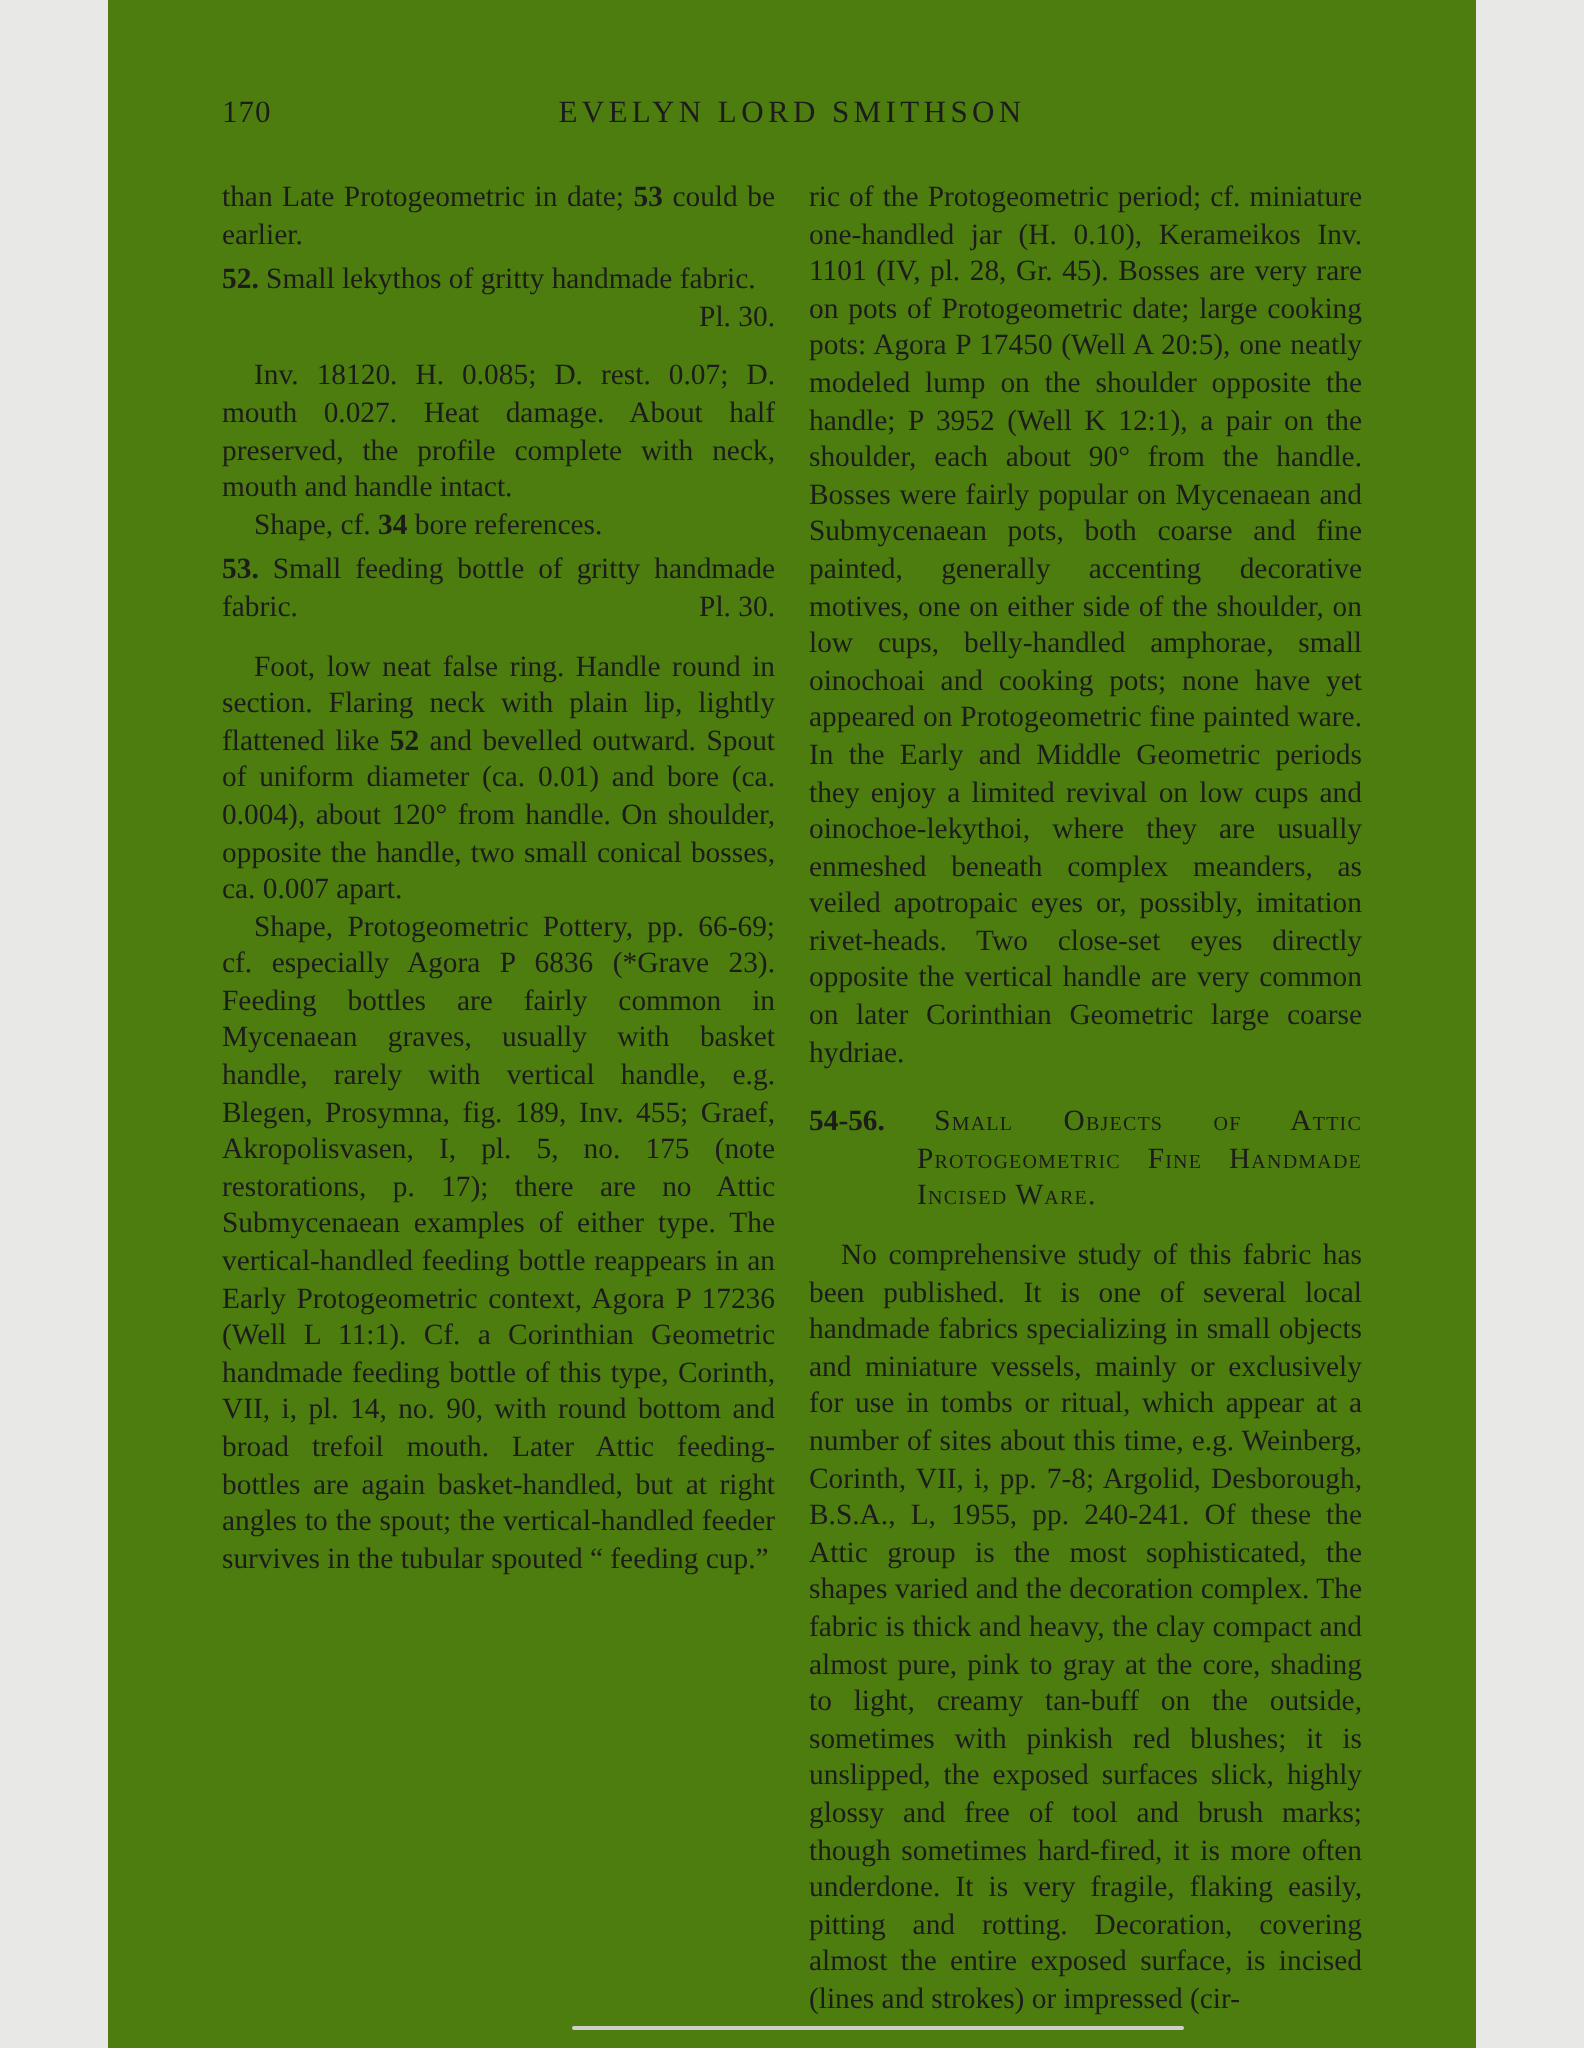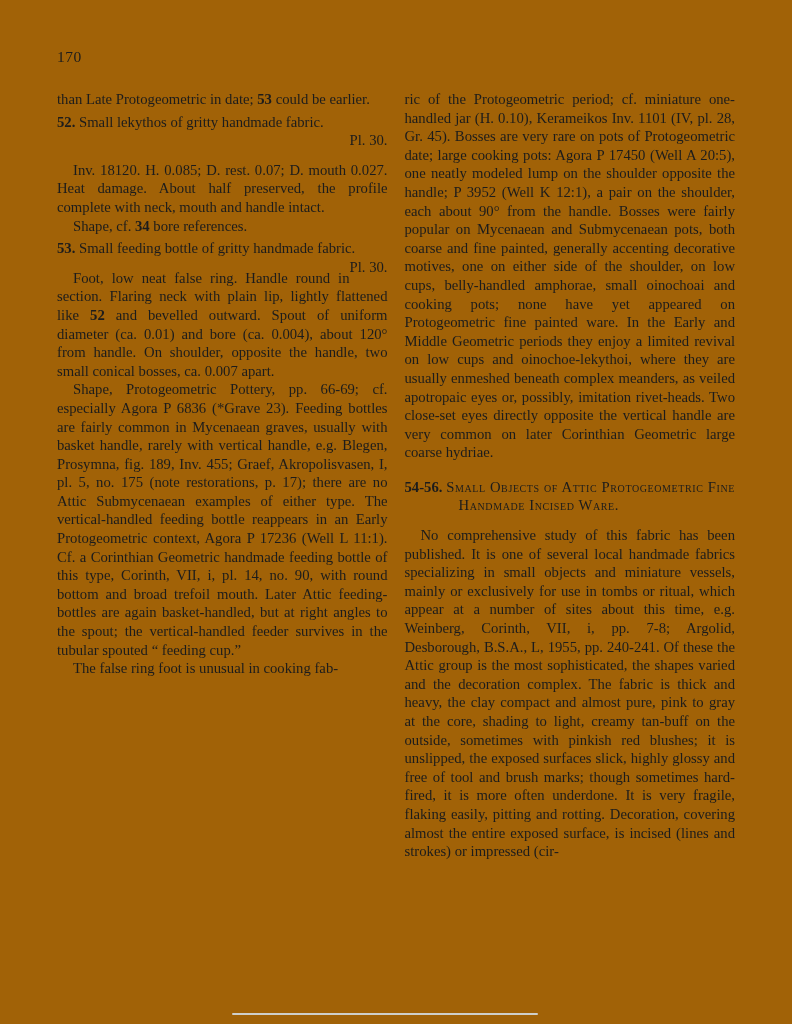--- a/index.html
+++ b/index.html
@@ -1,20 +1,20 @@
 <!DOCTYPE html>
 <html><head>
 <meta charset="utf-8">
 <style>
   html,body{margin:0;padding:0;background:#e8e8e6;}
   .page{
     position:relative;
-    width:792px;height:1024px;
+    width:684px;height:1024px;
     margin:0 auto;
-    background:#a16207;
+    background:#4d7c0f;
     box-sizing:border-box;
     padding:48px 57px 0 57px;
     overflow:hidden;
     font-family:"Liberation Serif","DejaVu Serif",serif;
     color:#1c1c1c;
   }
   .running-head{
     position:relative;
     text-align:center;
     font-size:15.5px;
@@ -58,32 +58,32 @@
     border-radius:1px;
   }
 </style>
 </head>
 <body>
 
 <div class="page">
 
   <div class="running-head">
     <span class="pagenum">170</span>
+    <span class="head-title">EVELYN LORD SMITHSON</span>
   </div>
 
   <div class="cols">
     <div class="col">
         <div class="block para"><span>than Late Protogeometric in date; </span><span class="b">53</span><span> could be earlier.</span></div>
         <div class="block entry"><span class="b">52.</span><span>  Small lekythos of gritty handmade fabric.</span><span class="pl-block">Pl. 30.</span></div>
         <div class="block para indent"><span>Inv. 18120.  H. 0.085; D. rest. 0.07; D. mouth 0.027.  Heat damage.  About half preserved, the profile complete with neck, mouth and handle intact.</span></div>
         <div class="block para indent"><span>Shape, cf. </span><span class="b">34</span><span> bore references.</span></div>
         <div class="block entry"><span class="b">53.</span><span>  Small feeding bottle of gritty handmade fabric.</span><span class="pl-float">Pl. 30.</span></div>
         <div class="block para indent"><span>Foot, low neat false ring.  Handle round in section.  Flaring neck with plain lip, lightly flattened like </span><span class="b">52</span><span> and bevelled outward.  Spout of uniform diameter (</span><span class="i">ca.</span><span> 0.01) and bore (</span><span class="i">ca.</span><span> 0.004), about 120° from handle.  On shoulder, opposite the handle, two small conical bosses, </span><span class="i">ca.</span><span> 0.007 apart.</span></div>
         <div class="block para indent"><span>Shape, </span><span class="i">Protogeometric Pottery</span><span>, pp. 66-69; cf. especially Agora P 6836 (*Grave 23). Feeding bottles are fairly common in Mycenaean graves, usually with basket handle, rarely with vertical handle, e.g. Blegen, </span><span class="i">Prosymna</span><span>, fig. 189, Inv. 455; Graef, </span><span class="i">Akropolisvasen</span><span>, I, pl. 5, no. 175 (note restorations, p. 17); there are no Attic Submycenaean examples of either type.  The vertical-handled feeding bottle reappears in an Early Protogeometric context, Agora P 17236 (Well L 11:1).  Cf. a Corinthian Geometric handmade feeding bottle of this type, </span><span class="i">Corinth</span><span>, VII, i, pl. 14, no. 90, with round bottom and broad trefoil mouth.  Later Attic feeding-bottles are again basket-handled, but at right angles to the spout; the vertical-handled feeder survives in the tubular spouted “ feeding cup.”</span></div>
-        <div class="block para indent"><span>The false ring foot is unusual in cooking fab-</span></div>
       </div>
     <div class="col">
         <div class="block para"><span>ric of the Protogeometric period; cf. miniature one-handled jar (H. 0.10), Kerameikos Inv. 1101 (IV, pl. 28, Gr. 45).  Bosses are very rare on pots of Protogeometric date; large cooking pots: Agora P 17450 (Well A 20:5), one neatly modeled lump on the shoulder opposite the handle; P 3952 (Well K 12:1), a pair on the shoulder, each about 90° from the handle.  Bosses were fairly popular on Mycenaean and Submycenaean pots, both coarse and fine painted, generally accenting decorative motives, one on either side of the shoulder, on low cups, belly-handled amphorae, small oinochoai and cooking pots; none have yet appeared on Protogeometric fine painted ware.  In the Early and Middle Geometric periods they enjoy a limited revival on low cups and oinochoe-lekythoi, where they are usually enmeshed beneath complex meanders, as veiled apotropaic eyes or, possibly, imitation rivet-heads.  Two close-set eyes directly opposite the vertical handle are very common on later Corinthian Geometric large coarse hydriae.</span></div>
         <div class="block section"><span class="b">54-56.</span><span> </span><span class="sc">Small Objects of Attic Protogeometric Fine Handmade Incised Ware.</span></div>
         <div class="block para indent"><span>No comprehensive study of this fabric has been published.  It is one of several local handmade fabrics specializing in small objects and miniature vessels, mainly or exclusively for use in tombs or ritual, which appear at a number of sites about this time, e.g. Weinberg, </span><span class="i">Corinth</span><span>, VII, i, pp. 7-8; Argolid, Desborough, </span><span class="i">B.S.A.</span><span>, L, 1955, pp. 240-241.  Of these the Attic group is the most sophisticated, the shapes varied and the decoration complex.  The fabric is thick and heavy, the clay compact and almost pure, pink to gray at the core, shading to light, creamy tan-buff on the outside, sometimes with pinkish red blushes; it is unslipped, the exposed surfaces slick, highly glossy and free of tool and brush marks; though sometimes hard-fired, it is more often underdone.  It is very fragile, flaking easily, pitting and rotting.  Decoration, covering almost the entire exposed surface, is incised (lines and strokes) or impressed (cir-</span></div>
       </div>
   </div>
 
   <div class="scan-mark"></div>
 

